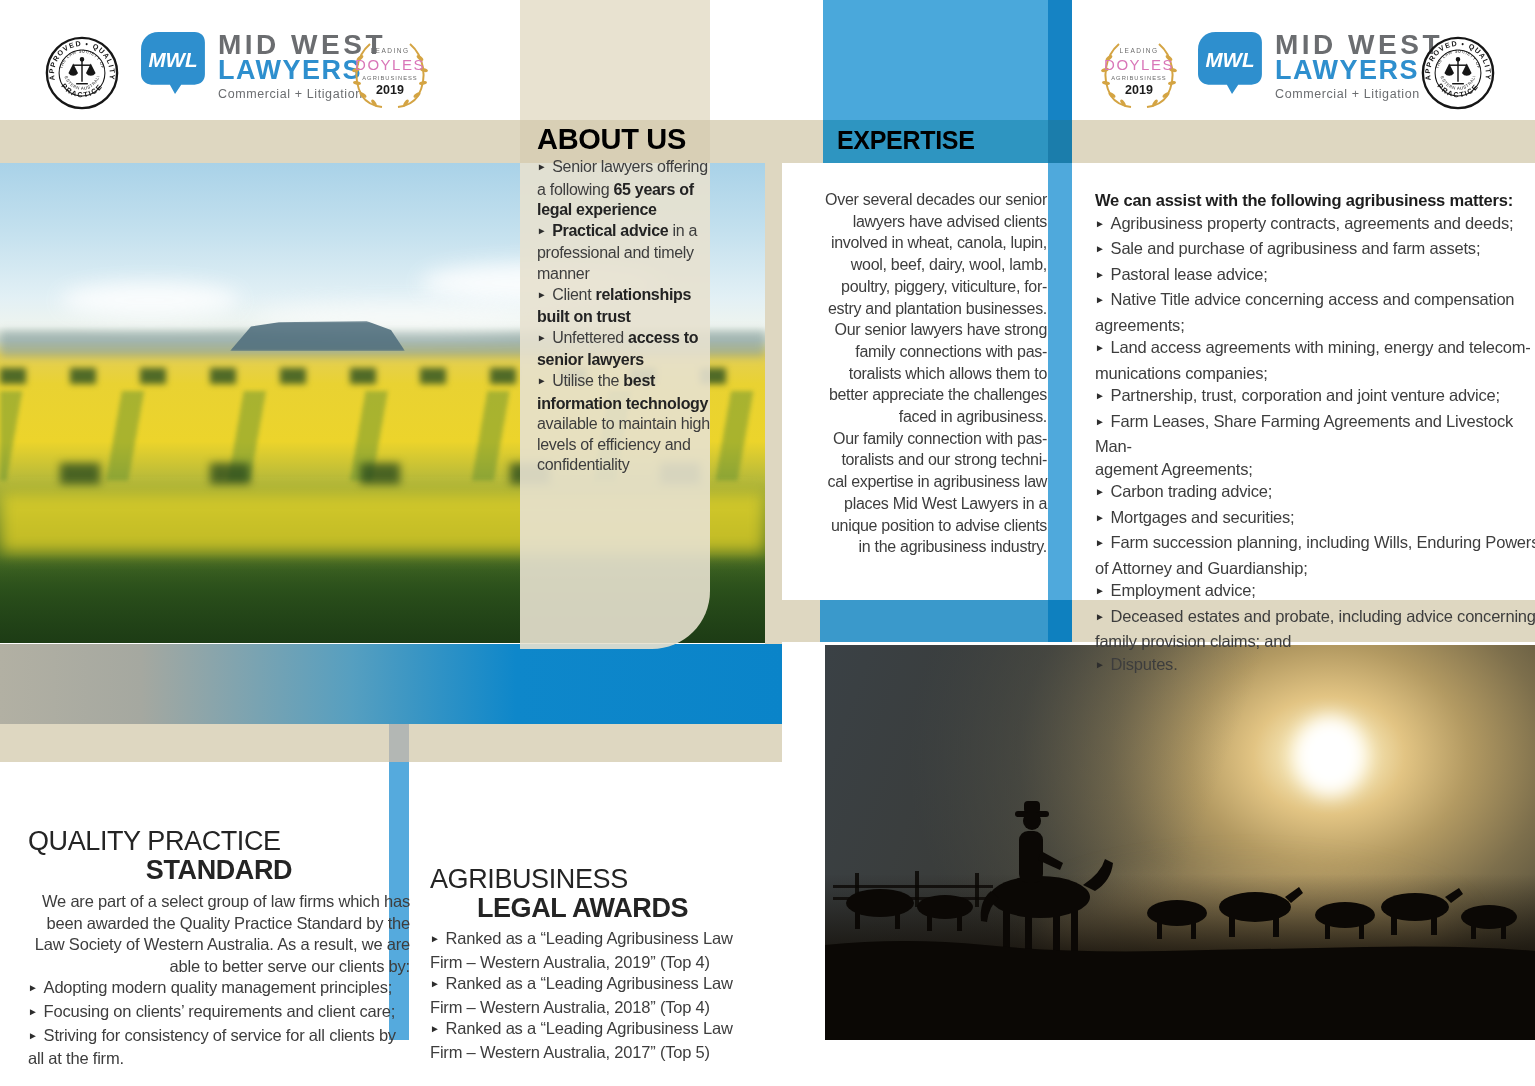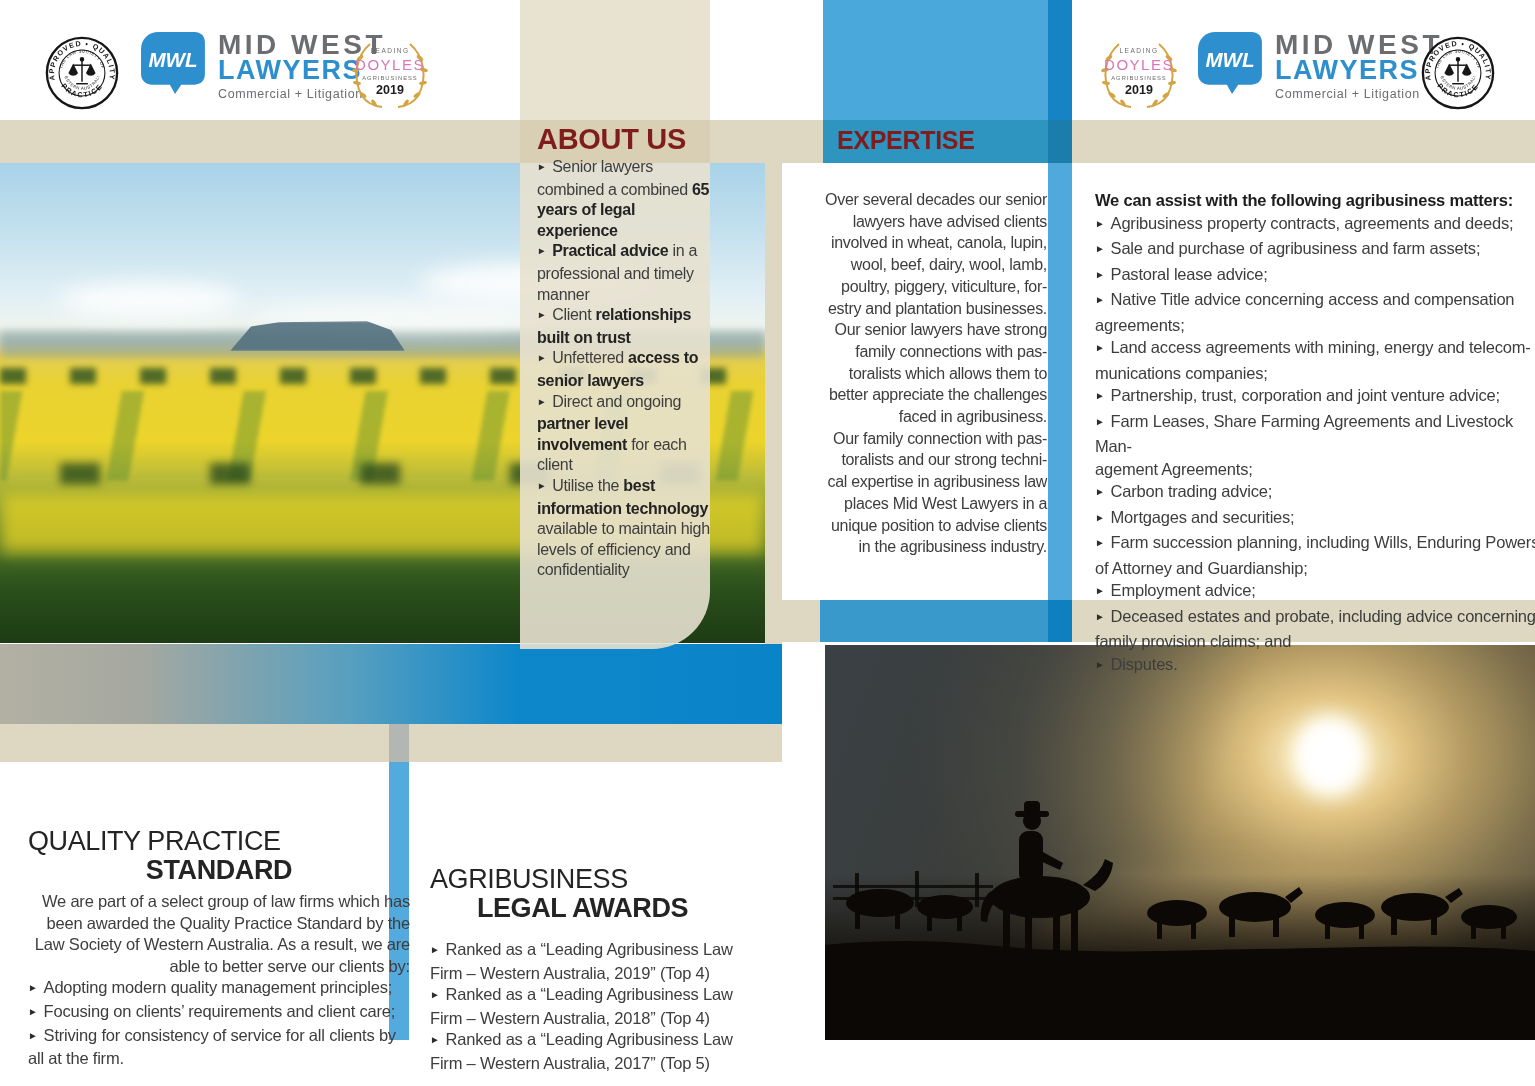--- a/index.html
+++ b/index.html
@@ -42,34 +42,34 @@
   .pl-fg{position:absolute;left:0;top:392px;width:765px;height:88px;
     background:linear-gradient(180deg,rgba(46,84,28,0) 0%,rgba(40,76,26,.8) 40%,#1d3c15 100%);}
   .photo-right{left:825px;top:645px;width:710px;height:395px;z-index:2;overflow:hidden;
     background:radial-gradient(ellipse 420px 330px at 71% 28%,#fffdf2 0%,#f9ecbf 7%,#e2c483 18%,#b39a62 33%,#7d6f4c 52%,#4f4a39 74%,#3a372d 100%);}
   .pr-slate{position:absolute;inset:0;background:linear-gradient(110deg,rgba(58,66,72,.9) 0%,rgba(58,66,72,.45) 28%,rgba(58,66,72,0) 52%);}
   .pr-sun{position:absolute;left:66%;top:18%;width:72px;height:80px;background:#fff;border-radius:50%;filter:blur(9px);}
   .pr-dust{position:absolute;left:30%;top:58%;width:420px;height:120px;background:rgba(216,186,126,.30);border-radius:50%;filter:blur(18px);}
   .pr-ground{position:absolute;left:0;bottom:0;width:100%;height:42%;
     background:linear-gradient(0deg,#0a0704 0%,#120d07 40%,rgba(18,13,7,0) 100%);}
   
-  .h-big{font-size:29px;font-weight:700;color:#7f1d1d;letter-spacing:-.3px;z-index:4;}
+  .h-big{font-size:29px;font-weight:700;color:#000000;letter-spacing:-.3px;z-index:4;}
   .h-two{font-size:27px;line-height:29px;color:#242424;letter-spacing:-.4px;z-index:4;}
   .h-two .ln1{font-weight:400;}
   .h-two .ln2{font-weight:800;text-align:center;}
   .body-txt{white-space:pre-line;z-index:4;text-align:right;}
   .about-txt{left:537px;top:157px;width:176px;font-size:16px;line-height:20.6px;letter-spacing:-.3px;color:#3d3d3d;z-index:4;}
   .exp-title{left:837px;top:126px;font-size:25px;z-index:4;}
   .exp-body{left:823px;top:189px;width:224px;font-size:16px;line-height:21.7px;letter-spacing:-.3px;color:#3d3d3d;}
   .assist{left:1095px;top:189px;width:448px;font-size:16.5px;line-height:22.5px;letter-spacing:-.2px;color:#3d3d3d;z-index:4;}
   .assist-head{font-weight:700;color:#1d1d1d;}
   .qps{left:28px;top:827px;width:382px;z-index:4;}
   .qps-body{margin-top:6px;font-size:16.5px;line-height:21.6px;letter-spacing:-.2px;color:#3d3d3d;}
   .awards{left:430px;top:865px;width:305px;z-index:4;}
-  .awards-body{margin-top:16px;font-size:16.5px;line-height:21.6px;letter-spacing:-.2px;color:#3d3d3d;}
+  .awards-body{margin-top:5px;font-size:16.5px;line-height:21.6px;letter-spacing:-.2px;color:#3d3d3d;}
   .bullet-item{white-space:normal;}
   .btxt{white-space:pre-line;}
   .mk{font-size:.60em;margin-right:6px;position:relative;top:-2px;color:#2d2d2d;}
   b{font-weight:700;color:#232323;}
   
   .logo{z-index:4;display:flex;align-items:flex-start;}
   .logo-textcol{margin-left:10px;padding-top:2px;}
   .logo-l1{font-size:28px;color:#6b6d70;letter-spacing:3.5px;line-height:24px;font-weight:bold;}
   .logo-l2{font-size:27px;font-weight:800;color:#2e8fce;letter-spacing:1.5px;line-height:27px;}
   .logo-l3{font-size:12.5px;color:#6b6d70;letter-spacing:.6px;margin-top:3px;}
@@ -107,25 +107,24 @@
     <div class="pl-trees1"></div>
     <div class="pl-field-stripe"></div>
     <div class="pl-trees2"></div>
     <div class="pl-bloom"></div>
     <div class="pl-fg"></div>
   </div>
 
   <div class="abs" style="left:520px;top:163px;width:190px;height:486px;background:rgba(231,225,207,.9);border-radius:0 0 58px 0;z-index:3;"></div>
   <div class="abs h-big" style="left:537px;top:123px;">ABOUT US</div>
   <div class="abs about-txt">
-      <div class="bullet-item"><span class="mk">►</span><span class="btxt"><span>Senior lawyers combined a combined </span><b>65 years of legal experience</b></span></div>
+      <div class="bullet-item"><span class="mk">►</span><span class="btxt"><span>Senior lawyers offering a following </span><b>65 years of legal experience</b></span></div>
       <div class="bullet-item"><span class="mk">►</span><span class="btxt"><b>Practical advice</b><span> in a professional and timely manner</span></span></div>
       <div class="bullet-item"><span class="mk">►</span><span class="btxt"><span>Client </span><b>relationships built on trust</b></span></div>
       <div class="bullet-item"><span class="mk">►</span><span class="btxt"><span>Unfettered </span><b>access to senior lawyers</b></span></div>
-      <div class="bullet-item"><span class="mk">►</span><span class="btxt"><span>Direct and ongoing </span><b>partner level involvement</b><span> for each client</span></span></div>
       <div class="bullet-item"><span class="mk">►</span><span class="btxt"><span>Utilise the </span><b>best information technology</b><span> available to maintain high levels of efficiency and confidentiality</span></span></div>
     </div>
 
   <div class="abs h-big exp-title">EXPERTISE</div>
   <div class="abs body-txt exp-body">Over several decades our senior
 lawyers have advised clients
 involved in wheat, canola, lupin,
 wool, beef, dairy, wool, lamb,
 poultry, piggery, viticulture, for-
 estry and plantation businesses.

